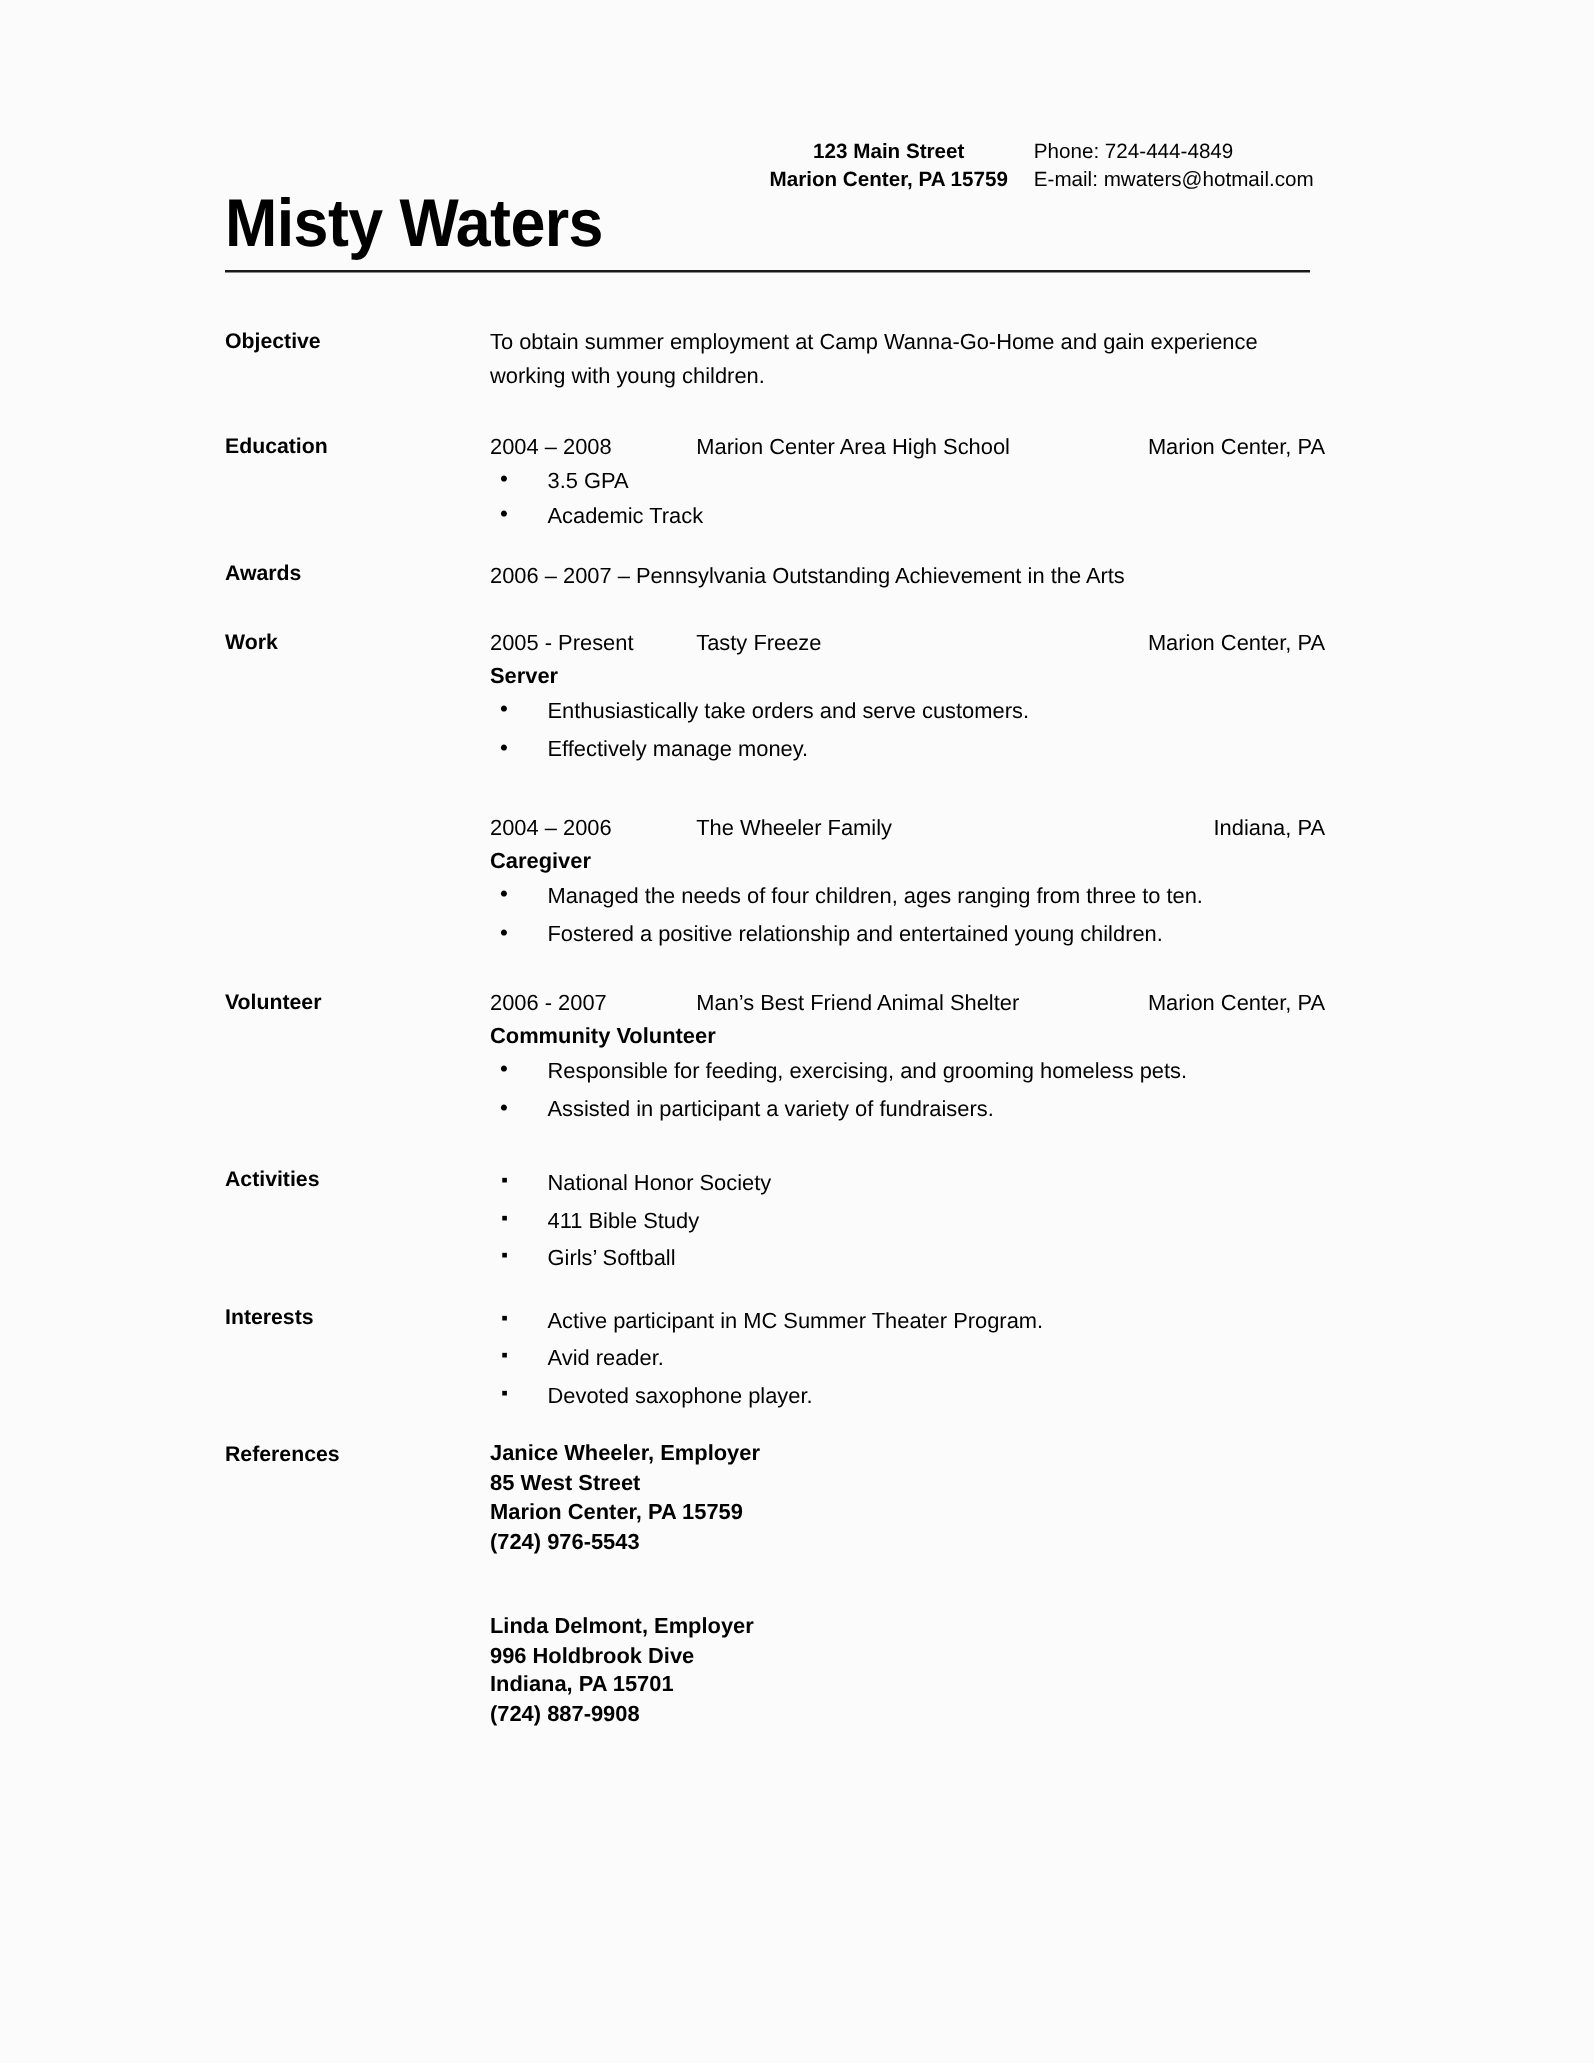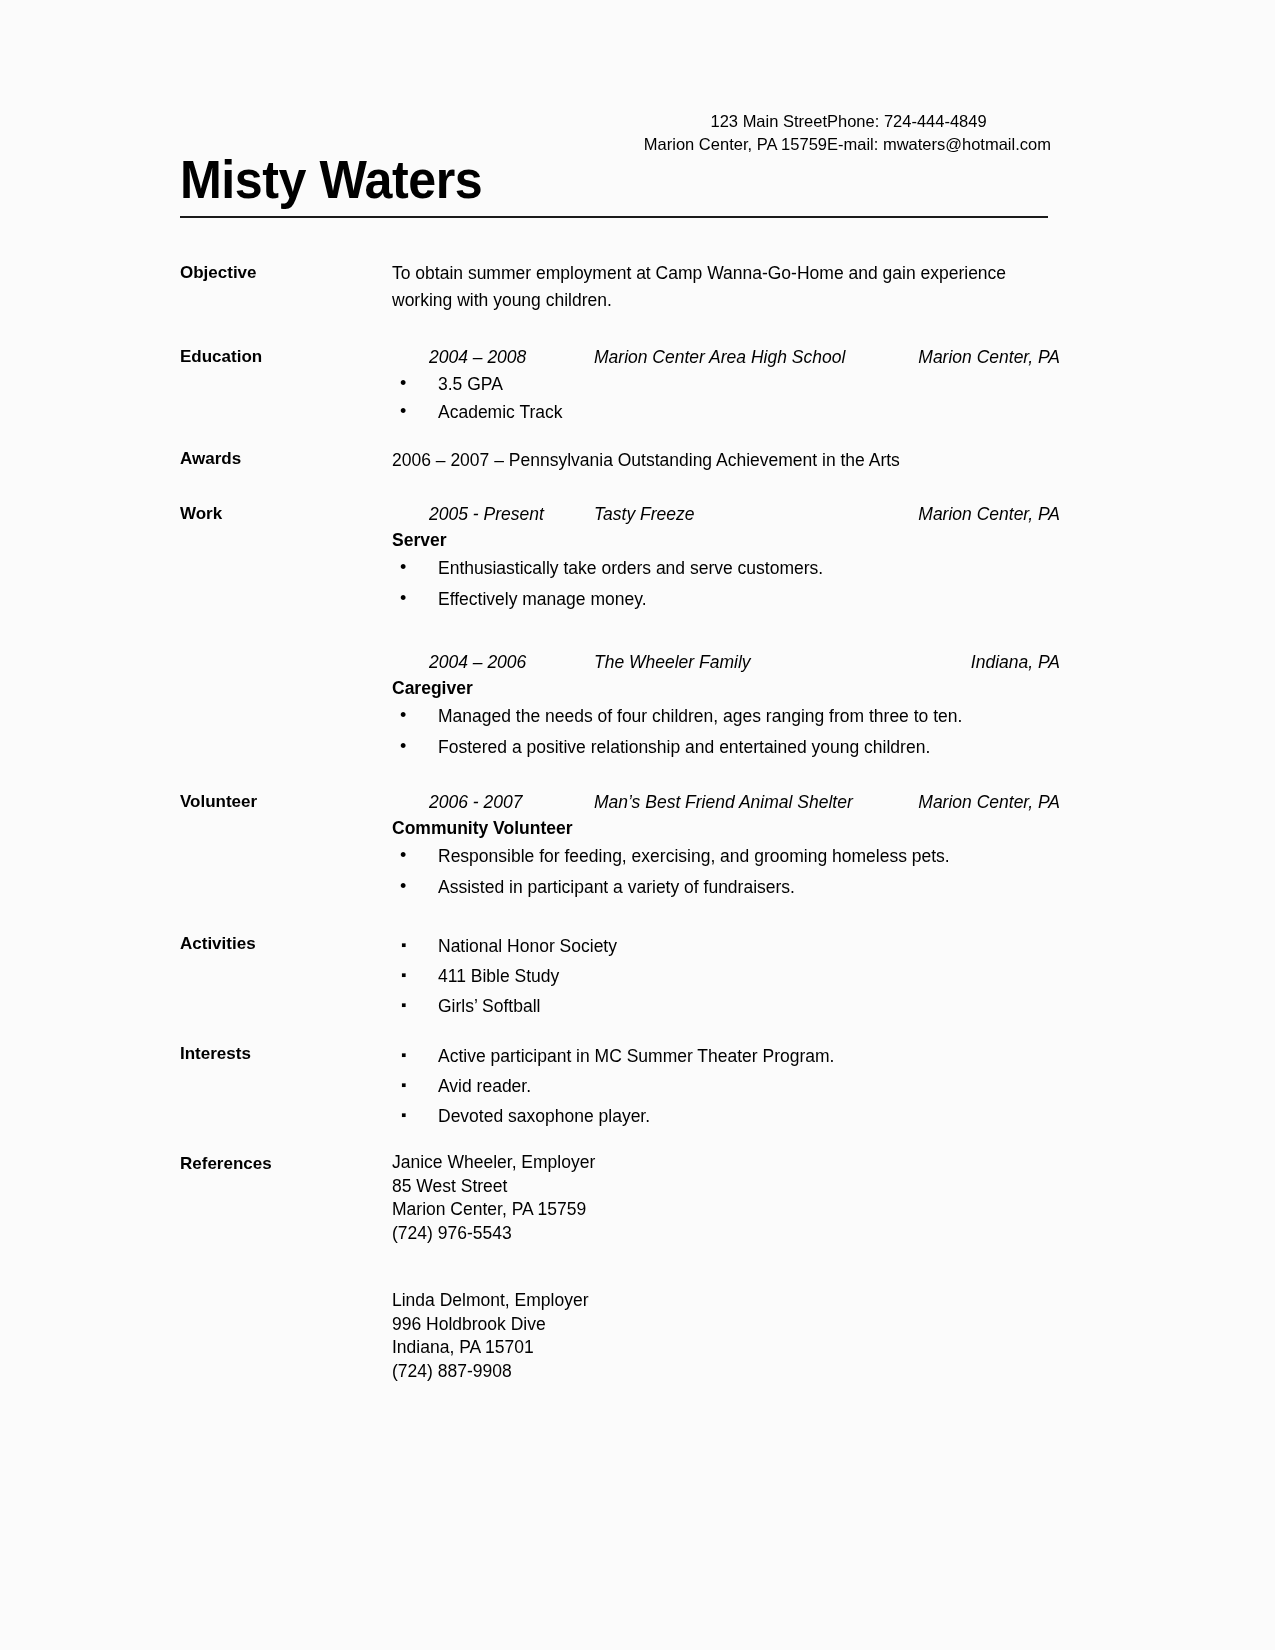--- a/index.html
+++ b/index.html
@@ -29,21 +29,22 @@
     top: 110px;
     width: 460px;
     font-size: 16.5px;
     line-height: 23px;
   }
   .contact-row {
     display: flex;
   }
   .contact-left {
     width: 232px;
-    text-align: right;
+    text-align: center;
+    font-weight: bold;
   }
   .contact-right {
     flex: 1;
     text-align: left;
   }
 
   
   .name-wrap {
     position: absolute;
     left: 180px;
@@ -96,26 +97,24 @@
   .gap-30 { height: 30px; }
   .gap-34 { height: 34px; }
 
   .para {
     font-size: 17.5px;
     line-height: 27px;
   }
 
   
   .entry-line {
-    font-style: italic;
     font-size: 17.5px;
     line-height: 26px;
     position: relative;
     white-space: nowrap;
-    margin-left: 37px;
   }
   .entry-line .col-date {
     display: inline-block;
     width: 165px;
   }
   .entry-line .col-org {
     display: inline-block;
   }
   .entry-line .col-loc {
     position: absolute;
@@ -162,20 +161,21 @@
   ul.blist.dot.tight li { line-height: 28px; }
   ul.blist.loose li { margin-bottom: 0px; line-height: 31px; }
   ul.blist.spaced li { line-height: 30px; margin-bottom: 0px; }
 
   
   .ref-cols {
     display: flex;
   }
   .ref-col {
     width: 332px;
+    font-weight: bold;
   }
   .ref-line {
     font-size: 17.5px;
     line-height: 23.5px;
     white-space: nowrap;
   }
   .ref-block + .ref-block { margin-top: 44px; }
 </style>
 </head>
 <body>

